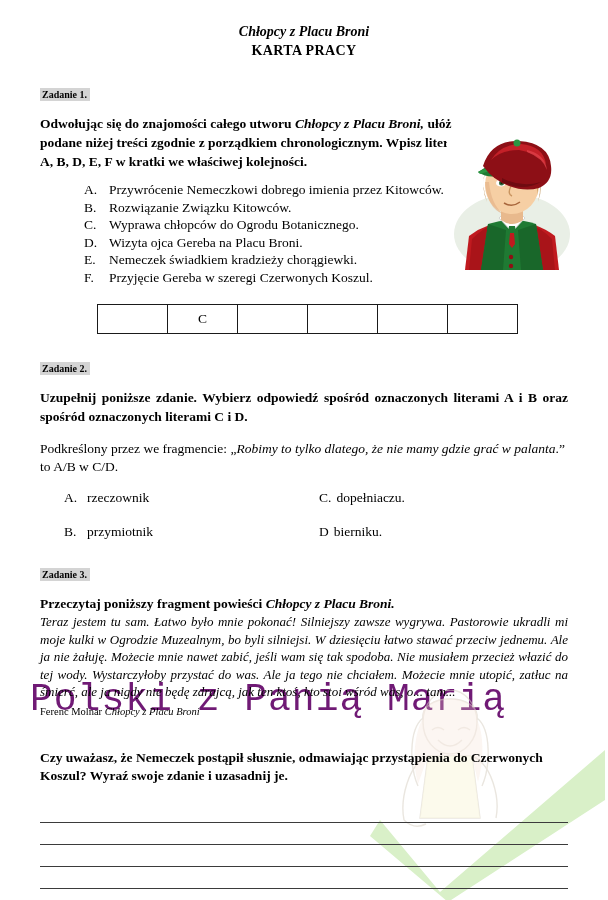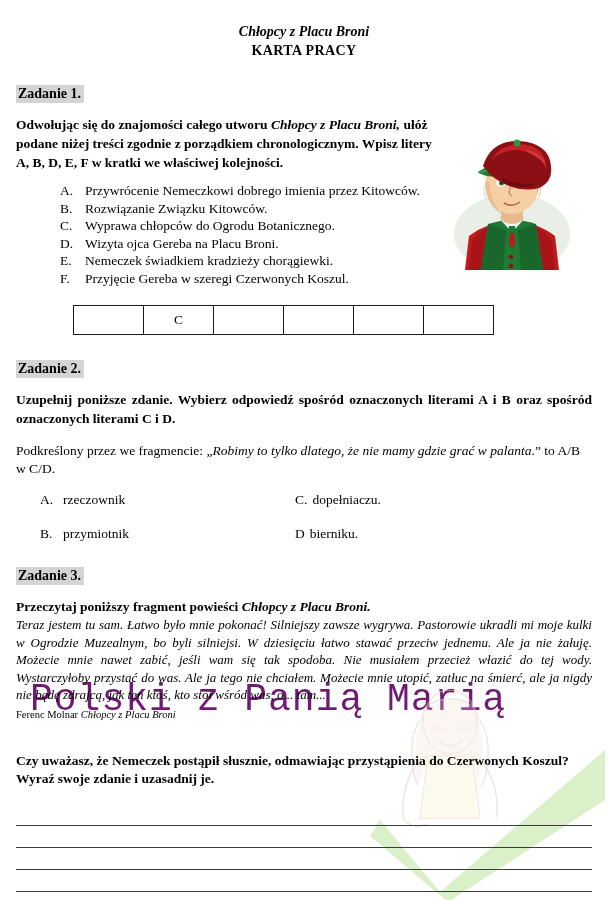--- a/index.html
+++ b/index.html
@@ -49,21 +49,21 @@
     top: 690px;
     width: 130px;
     height: 160px;
     opacity: .55;
   }
 
   
   .content {
     position: relative;
     z-index: 2;
-    padding: 0 16px;
+    padding: 0 40px;
   }
 
   .title-block {
     text-align: center;
     padding-top: 22px;
   }
   .doc-title {
     font-weight: bold;
     font-style: italic;
     font-size: 14px;
@@ -73,21 +73,21 @@
     font-weight: bold;
     font-size: 14px;
     line-height: 19px;
     letter-spacing: .4px;
   }
 
   .task-head {
     display: inline-block;
     background: #d4d4d4;
     font-weight: bold;
-    font-size: 14px;
+    font-size: 10px;
     padding: 1px 3px 1px 2px;
     margin: 0;
   }
   .task-head-wrap { margin-top: 24px; }
 
   .intro {
     font-weight: bold;
     font-size: 13.5px;
     line-height: 19px;
     text-align: justify;

